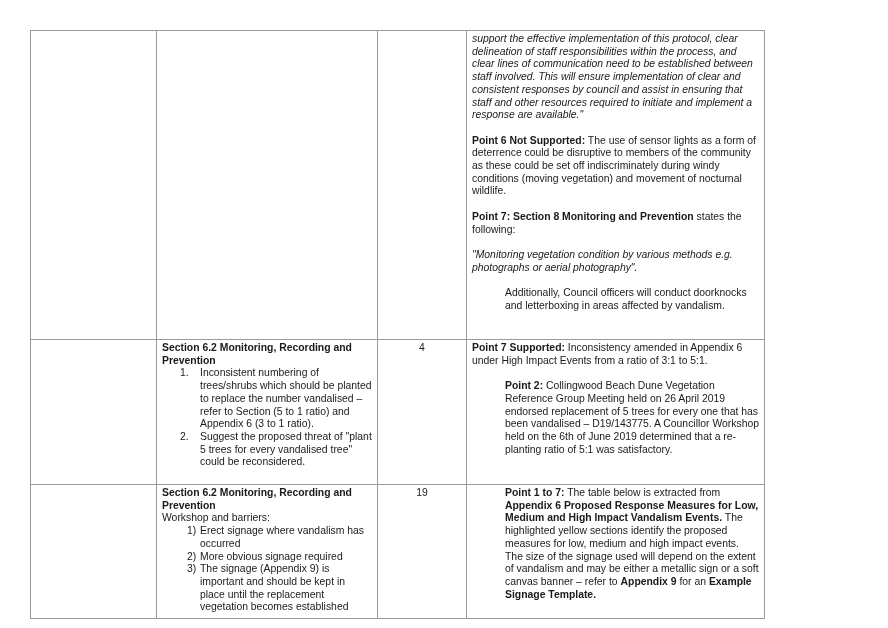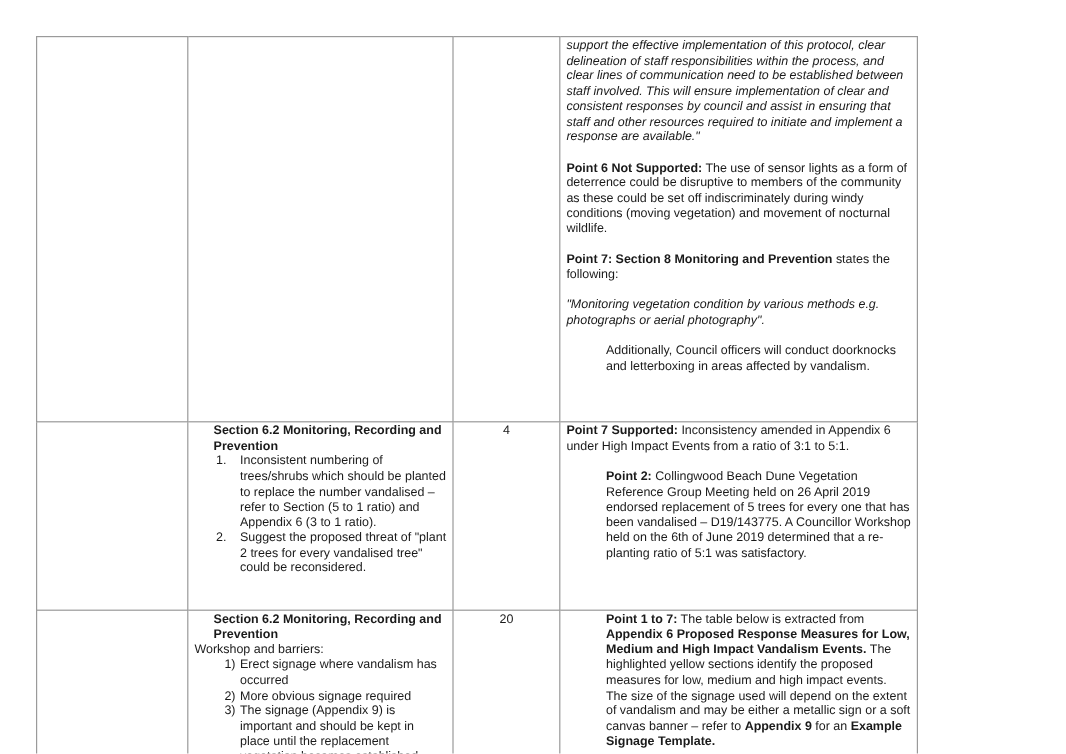--- a/index.html
+++ b/index.html
@@ -1,28 +1,28 @@
 <!DOCTYPE html>
 <html><head>
 <meta charset="utf-8">
 <style>
   html, body { margin:0; padding:0; background:#ffffff; }
   body { width:888px; height:628px; position:relative; overflow:hidden;
          font-family:"Liberation Sans", sans-serif; color:#1a1a1a; }
   table.doc { position:absolute; left:30px; top:30px; border-collapse:collapse;
               table-layout:fixed; width:734px; }
-  table.doc td { border:1px solid #9a9a9a; vertical-align:top; padding:2px 5px 16px 5px;
+  table.doc td { border:1px solid #9a9a9a; vertical-align:top; padding:2px 5px 4px 5px;
                  font-size:10.4px; line-height:12.7px; }
   col.c1 { width:126px; } col.c2 { width:221px; } col.c3 { width:89px; } col.c4 { width:298px; }
   td.num { text-align:center; }
   .it { font-style:italic; }
   p { margin:0 0 12.7px 0; }
   p.last { margin-bottom:0;margin-left:33px; }
   b { font-weight:bold; }
-  .hdr { font-weight:bold;margin-left:16px; }
+  .hdr { font-weight:bold; }
   ol.lst { margin:0; padding:0; list-style:none; }
   ol.lst li { position:relative; padding-left:38px; }
   ol.lst li .mk { position:absolute; left:18px; }
   ol.lst2 li { padding-left:38px; }
   ol.lst2 li .mk { left:25px; }
   tr.r1 td { height:302px; } tr.r2 td { height:138px; } tr.r3 td { height:120px; }
 </style>
 </head>
 <body>
 
@@ -45,39 +45,39 @@
       <p class="it">"Monitoring vegetation condition by various methods e.g. photographs or aerial photography".</p>
       <p class="last">Additionally, Council officers will conduct doorknocks and letterboxing in areas affected by vandalism.</p>
     </td>
   </tr>
   <tr class="r2">
     <td></td>
     <td>
       <div class="hdr">Section 6.2 Monitoring, Recording and Prevention</div>
       <ol class="lst">
         <li><span class="mk">1.</span><span>Inconsistent numbering of trees/shrubs which should be planted to replace the number vandalised – refer to Section (5 to 1 ratio) and Appendix 6 (3 to 1 ratio).</span></li>
-        <li><span class="mk">2.</span><span>Suggest the proposed threat of "plant 2 trees for every vandalised tree" could be reconsidered.</span></li>
+        <li><span class="mk">2.</span><span>Suggest the proposed threat of "plant 5 trees for every vandalised tree" could be reconsidered.</span></li>
       </ol>
     </td>
     <td class="num">4</td>
     <td>
       <p><b>Point 7 Supported:</b><span> Inconsistency amended in Appendix 6 under High Impact Events from a ratio of 3:1 to 5:1.</span></p>
       <p class="last"><b>Point 2:</b><span> Collingwood Beach Dune Vegetation Reference Group Meeting held on 26 April 2019 endorsed replacement of 5 trees for every one that has been vandalised – D19/143775. A Councillor Workshop held on the 6th of June 2019 determined that a re-planting ratio of 5:1 was satisfactory.</span></p>
     </td>
   </tr>
   <tr class="r3">
     <td></td>
     <td>
       <div class="hdr">Section 6.2 Monitoring, Recording and Prevention</div>
       <div>Workshop and barriers:</div>
       <ol class="lst lst2">
         <li><span class="mk">1)</span><span>Erect signage where vandalism has occurred</span></li>
         <li><span class="mk">2)</span><span>More obvious signage required</span></li>
         <li><span class="mk">3)</span><span>The signage (Appendix 9) is important and should be kept in place until the replacement vegetation becomes established</span></li>
       </ol>
     </td>
-    <td class="num">20</td>
+    <td class="num">19</td>
     <td>
       <p class="last"><b>Point 1 to 7:</b><span> The table below is extracted from </span><b>Appendix 6 Proposed Response Measures for Low, Medium and High Impact Vandalism Events.</b><span> The highlighted yellow sections identify the proposed measures for low, medium and high impact events. The size of the signage used will depend on the extent of vandalism and may be either a metallic sign or a soft canvas banner – refer to </span><b>Appendix 9</b><span> for an </span><b>Example Signage Template.</b></p>
     </td>
   </tr>
 </tbody>
   </table>
 
 </body></html>

